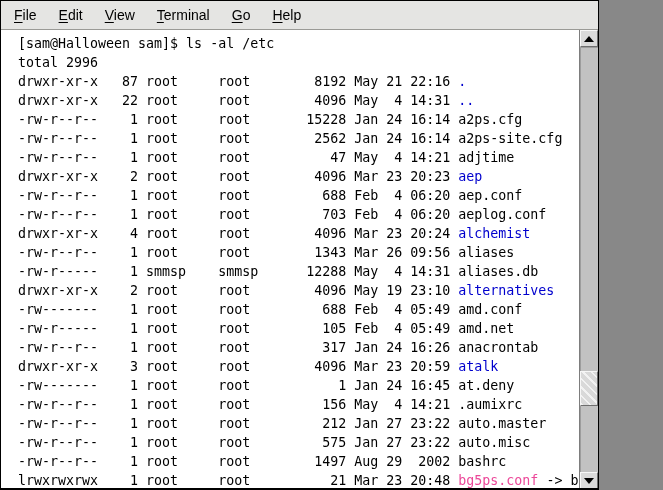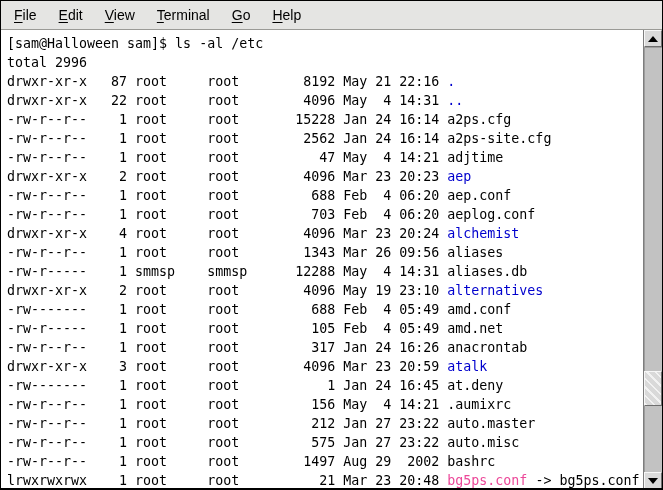--- a/index.html
+++ b/index.html
@@ -1,29 +1,29 @@
 <!DOCTYPE html>
 <html><head>
 <meta charset="utf-8">
 <style>
   html,body{margin:0;padding:0;background:#888;}
   .window{
-    position:relative;width:663px;height:490px;box-sizing:border-box;
+    position:relative;width:599px;height:490px;box-sizing:border-box;
     border:1px solid #000;border-bottom-width:2px;background:#fff;
     font-family:"Liberation Sans",sans-serif;overflow:hidden;
   }
   .menubar{
     height:28px;background:#e5e5e3;border-bottom:1px solid #9a9a96;
     display:flex;align-items:center;font-size:14px;color:#000;
   }
   .menu-item{padding:0 11px;cursor:default;white-space:nowrap;}
   .menu-item:first-child{margin-left:2px;}
   .accel{text-decoration:underline;text-underline-offset:2px;}
   .terminal{display:flex;height:459px;background:#fff;}
-  .screen{flex:1;overflow:hidden;padding:4px 0 0 6px;}
+  .screen{flex:1;overflow:hidden;padding:4px 0 0 17px;}
   .screen pre{
     margin:0;font-family:"DejaVu Sans Mono",monospace;
     font-size:13.3px;line-height:19px;color:#000;white-space:pre;
   }
   .trow{height:19px;}
   .name-dir{color:#0000cd;}
   .name-symlink{color:#ec4899;}
   
   .scrollbar{
     width:19px;display:flex;flex-direction:column;background:#c6c6c6;

